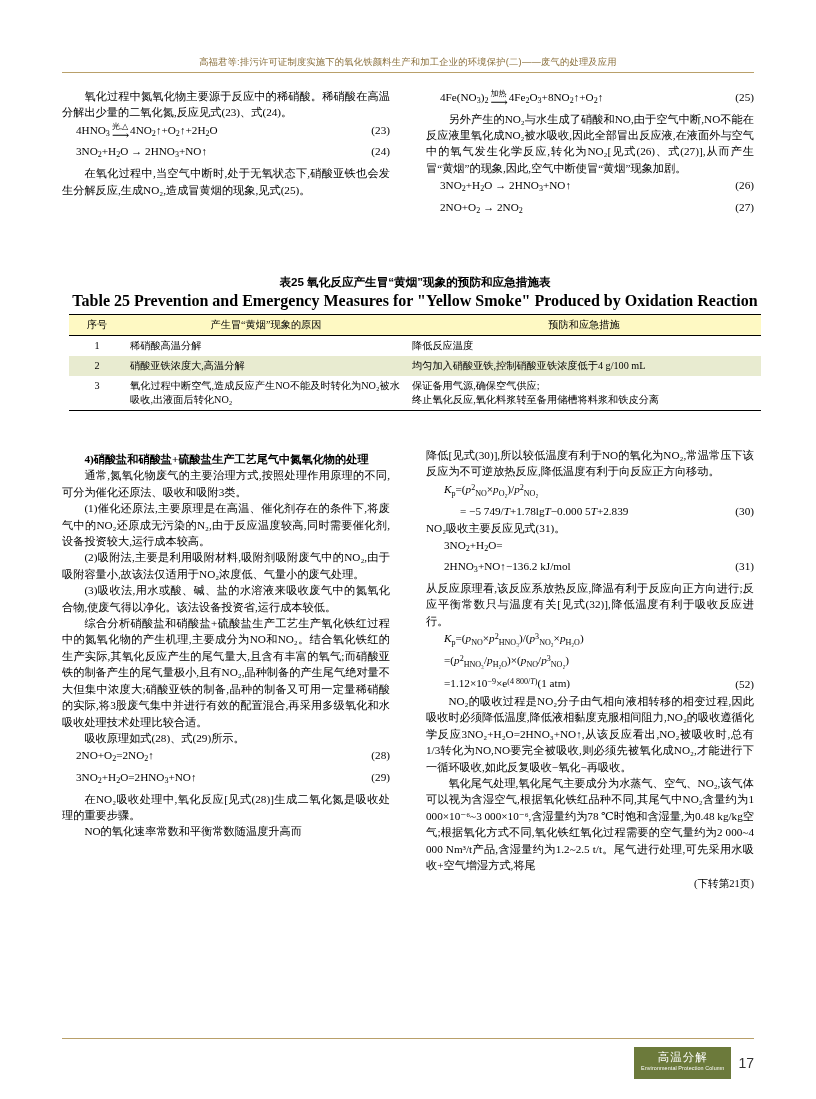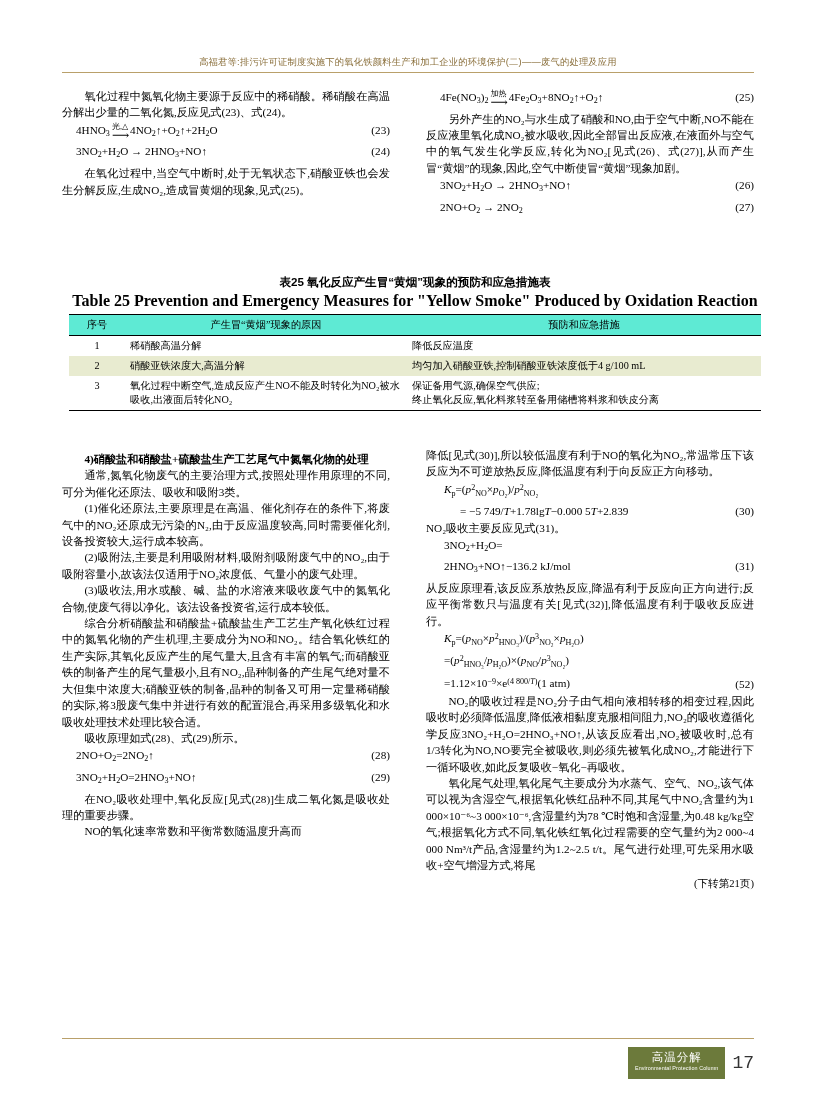--- a/index.html
+++ b/index.html
@@ -118,21 +118,21 @@
     font-size: 16px;
     font-weight: bold;
     margin-bottom: 4px;
   }
   table.t25 {
     width: 100%;
     border-collapse: collapse;
     font-size: 10.2px;
   }
   table.t25 thead td {
-    background: #5eead4;
+    background: #fef9c3;
     font-weight: normal;
     text-align: center;
     padding: 3px 4px;
     border-top: 1.1px solid #000;
     border-bottom: 0.8px solid #000;
   }
   table.t25 tbody td {
     padding: 3px 5px;
     vertical-align: top;
     line-height: 14px;
@@ -173,22 +173,22 @@
   .foot-label {
     background: #6c7a3b;
     color: #fff;
     padding: 3px 7px 2px 7px;
     text-align: center;
     font-family: "Liberation Sans", sans-serif;
   }
   .foot-label .cn { font-size: 11.5px; display:block; line-height: 14px; letter-spacing: 1px;}
   .foot-label .en { font-size: 5.4px; display:block; line-height: 8px; letter-spacing: 0.1px;}
   .foot-page {
-    font-size: 18px;
-    font-family: Liberation Mono, monospace;
+    font-size: 14px;
+    font-family: Liberation Sans, sans-serif;
     color: #333;
     padding-left: 7px;
     align-self: center;
   }
   .cont-note {
     text-align: right;
     font-size: 10.6px;
     margin-top: 2px;
   }
 </style>

